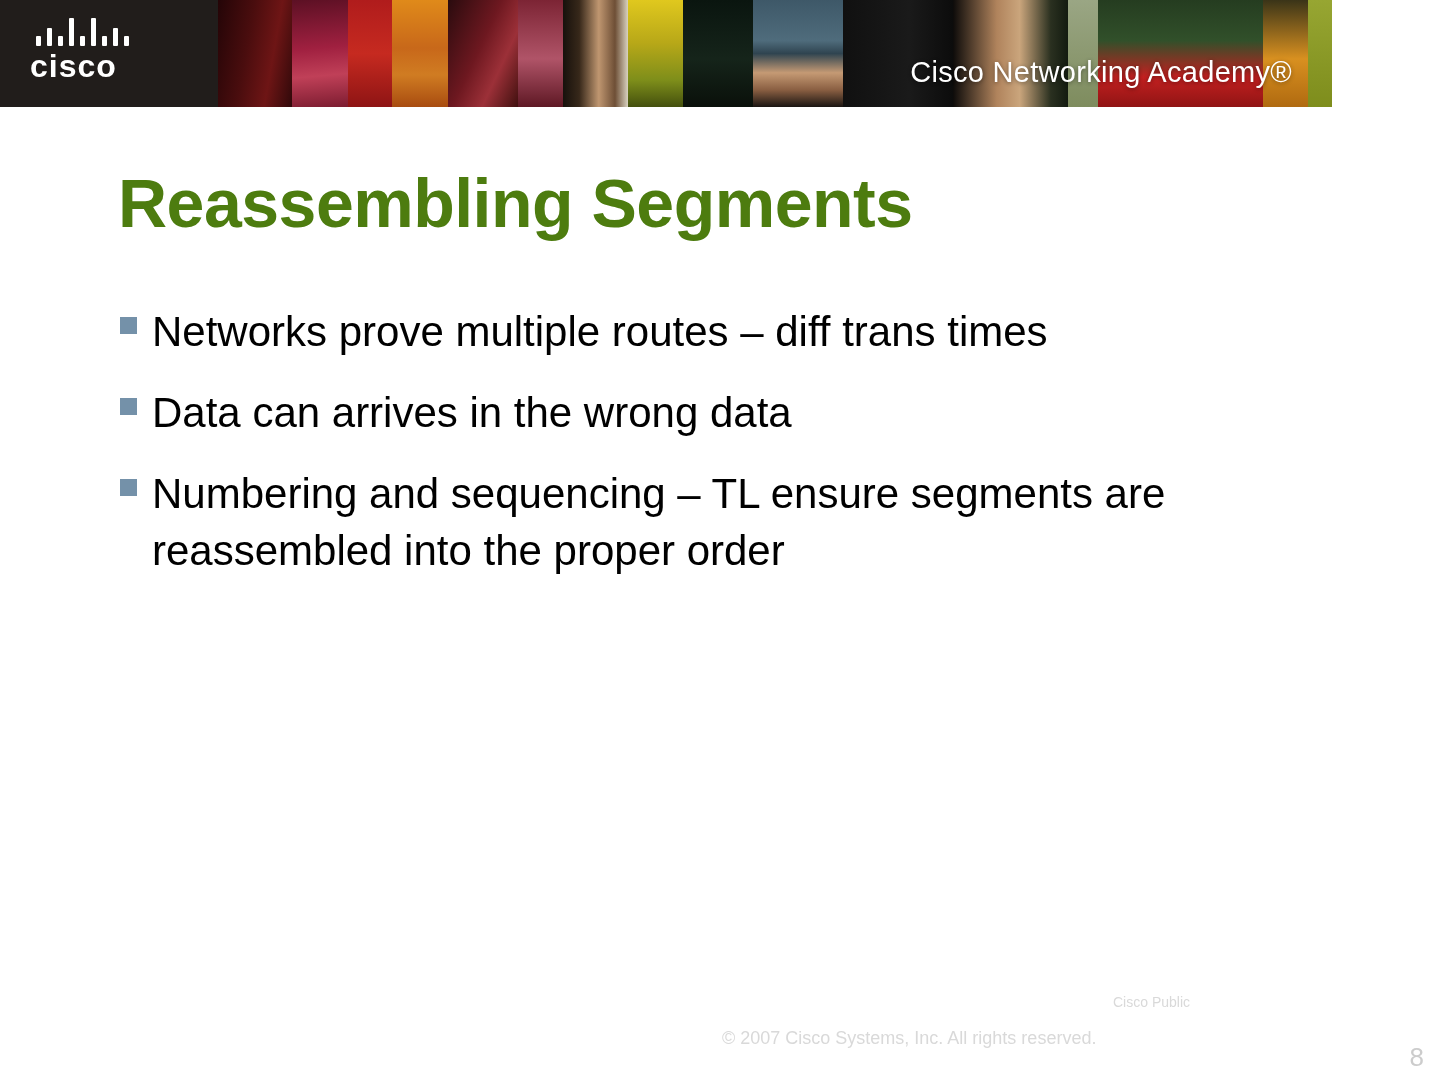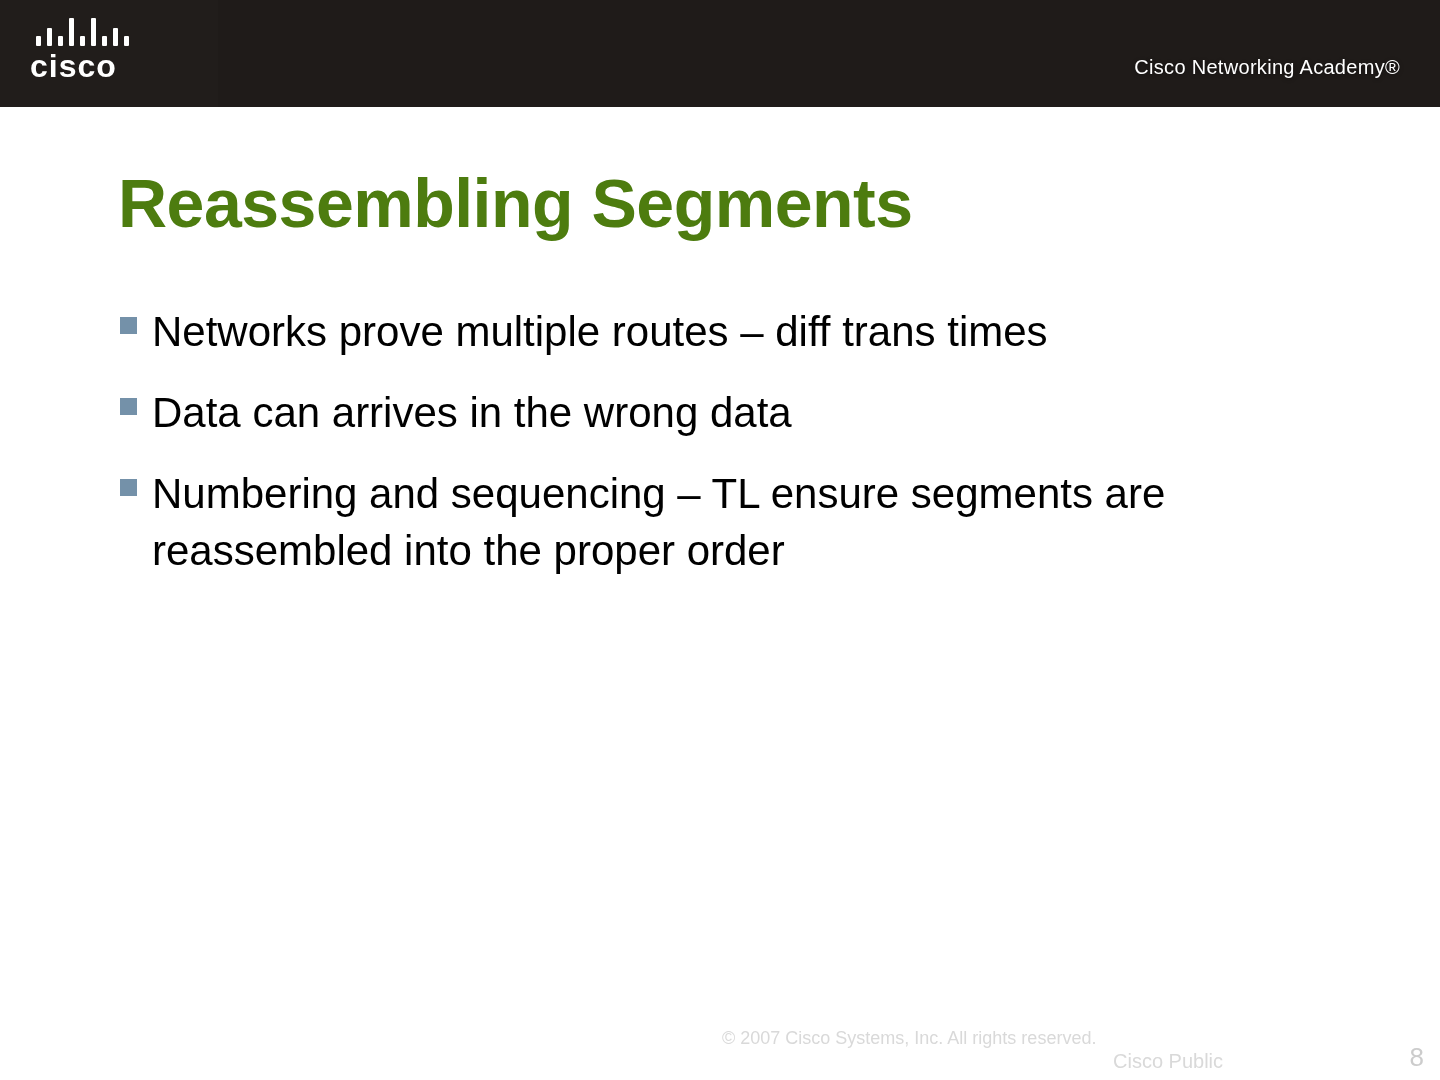--- a/index.html
+++ b/index.html
@@ -5,22 +5,22 @@
   * { margin:0; padding:0; box-sizing:border-box; }
   html,body { background:#ffffff; }
   .slide {
     position:relative; width:1440px; height:1080px;
     background:#ffffff; overflow:hidden;
     font-family:"Liberation Sans", sans-serif;
   }
 
   
   .banner {
-    position:absolute; top:0; left:0; width:1440px; height:107px;
-    display:flex; background:#1f1b19;flex-direction:column;
+    position:absolute; top:0; left:0; width:1332px; height:107px;
+    display:flex; background:#1f1b19;
   }
   .logo-panel { position:relative; width:218px; height:107px; background:#211d1b; flex:none; }
   .logo { position:absolute; left:30px; top:16px; }
   .logo-bars { display:flex; align-items:flex-end; height:30px; margin-left:6px; }
   .logo-bars span { display:block; width:5px; background:#ffffff; margin-right:6px; border-radius:1px; }
   .logo-bars span:nth-child(1), .logo-bars span:nth-child(3),
   .logo-bars span:nth-child(5), .logo-bars span:nth-child(7),
   .logo-bars span:nth-child(9) { height:10px; }
   .logo-bars span:nth-child(2), .logo-bars span:nth-child(8) { height:18px; }
   .logo-bars span:nth-child(4), .logo-bars span:nth-child(6) { height:28px; }
@@ -42,21 +42,21 @@
   .s12 { width:115px; background:linear-gradient(90deg,#0d0b0a 0%,#b0835c 38%,#caa57c 58%,#2a3020 85%,#131b10 100%); }
   .s13 { width:30px;  background:linear-gradient(180deg,#9aa684 0%,#7e8c5e 100%); }
   .s14 { width:165px; background:linear-gradient(180deg,#253c20 0%,#31502a 38%,#c22020 72%,#901414 100%); }
   .s15 { width:45px;  background:linear-gradient(180deg,#3a3418 0%,#d89020 55%,#b06a10 100%); }
   .s16 { width:70px;  background:linear-gradient(180deg,#97a632 0%,#7e8d1c 100%); }
   .s17 { width:33px;  background:linear-gradient(180deg,#87a2b4 0%,#7894a8 100%); }
   .s18 { width:29px;  background:#262224; }
 
   .brand {
     position:absolute; right:40px; top:56px; z-index:5;
-    color:#ffffff; font-size:20px; letter-spacing:0.3px;
+    color:#ffffff; font-size:29px; letter-spacing:0.3px;
     text-shadow:0 1px 4px rgba(0,0,0,0.45);
   }
 
   
   .title {
     position:absolute; left:118px; top:164px;
     font-size:68px; font-weight:700; letter-spacing:-0.5px;
     color:#4d7c0f;
   }
   .bullets {
@@ -67,21 +67,21 @@
     position:relative; padding-left:32px; margin-bottom:24px;
     font-size:42px; line-height:57px; color:#000000; max-width:1195px;
   }
   .bullets .sq {
     position:absolute; left:0; top:14px; width:17px; height:17px;
     background:#7491a9;
   }
 
   
   .copyright      { position:absolute; left:722px;  top:1028px; font-size:18px; color:#d9d9d9; }
-  .classification { position:absolute; left:1113px; top:1050px; font-size:20px; color:#d9d9d9; }
+  .classification { position:absolute; left:1113px; top:994px; font-size:14px; color:#d9d9d9; }
   .pagenum        { position:absolute; right:16px;  top:1042px; font-size:26px; color:#cccccc; }
 </style>
 </head>
 <body>
 
 <div class="slide">
 
   <header class="banner">
     <div class="logo-panel">
       <div class="logo">

